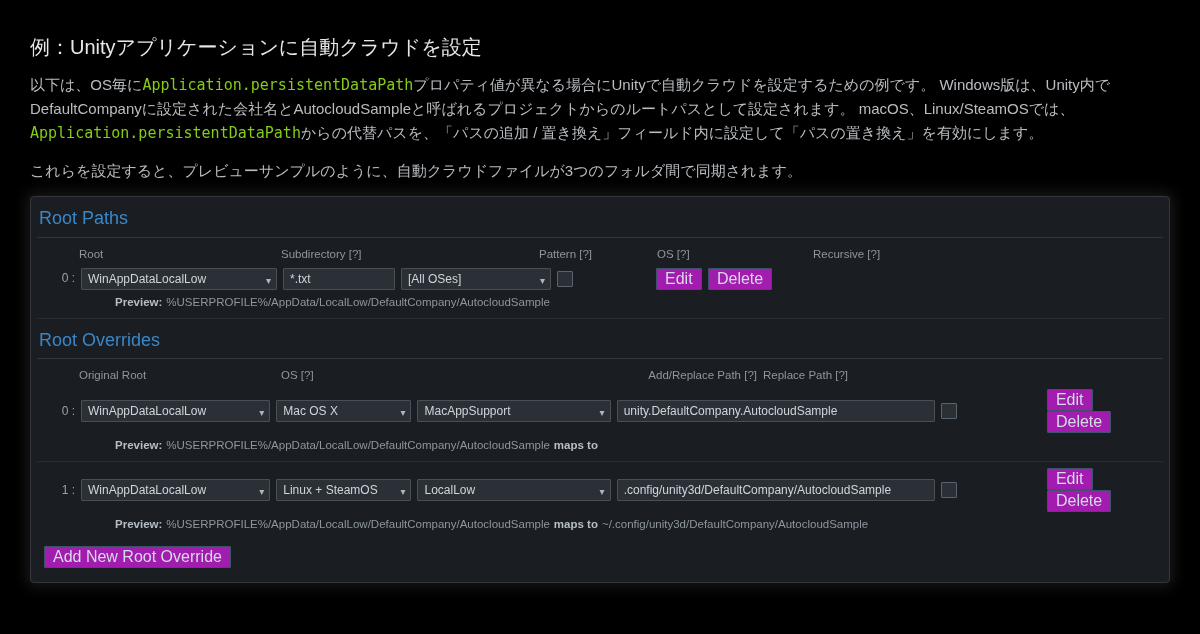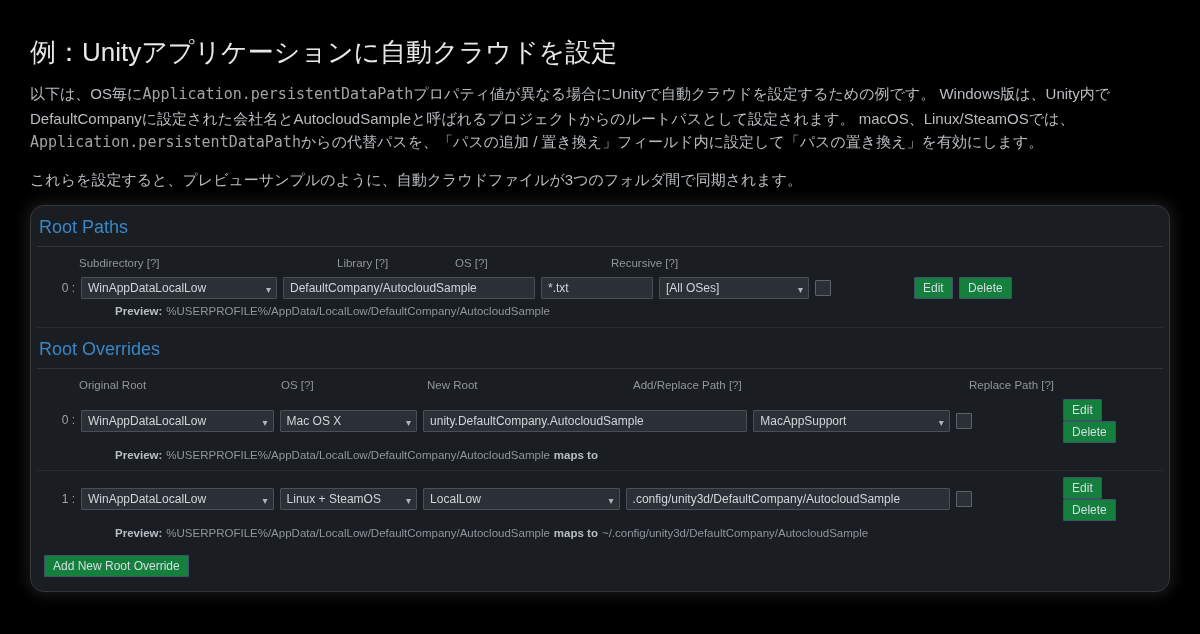--- a/index.html
+++ b/index.html
@@ -9,41 +9,41 @@
     color: #cfd1d3;
     font-family: "Helvetica Neue", Arial, "Hiragino Kaku Gothic ProN", "Meiryo", sans-serif;
     font-size: 15px;
     line-height: 1.55;
     width: 1200px;
   }
   .page {
     padding: 24px 30px 30px 30px;
   }
   h2.heading {
-    font-size: 26px;
+    font-size: 20px;
     font-weight: 400;
     color: #e6e8ea;
     margin: 8px 0 10px 0;
   }
   p.body-text {
     margin: 0 0 14px 0;
     color: #b9bdc1;
     font-size: 15px;
   }
   code.inline {
     font-family: Consolas, Menlo, monospace;
-    color: #a3a3a3;
+    color: #84cc16;
     font-size: 15px;
   }
   
   .panel {
     margin-top: 8px;
     background: #1a1d22;
     border: 1px solid #32373d;
-    border-radius: 14px;
+    border-radius: 4px;
     padding: 6px 6px 12px 6px;
     box-shadow: 0 0 14px 4px rgba(200,200,210,0.12);
     font-family: Verdana, Arial, sans-serif;
     font-size: 12px;
     color: #a9b0b8;
   }
   .section-title {
     color: #3a87c7;
     font-size: 18px;
     font-weight: 400;
@@ -97,24 +97,24 @@
     color: #aeb5bc;
   }
   .chk {
     width: 14px; height: 14px;
     background: #2b3036;
     border: 1px solid #5a626b;
     display: inline-block;
     border-radius: 1px;
   }
   .btn {
-    background: #15803d;
+    background: #a21caf;
     border: 1px solid #3e5369;
     color: #d5dde4;
-    font-size: 12px;
+    font-size: 16px;
     height: 22px;
     line-height: 20px;
     padding: 0 8px;
     cursor: pointer;
     border-radius: 1px;
     margin-left: 3px;
   }
   .preview-row {
     padding: 2px 0 6px 42px;
     color: #8e969e;
@@ -130,55 +130,53 @@
   .rp-root   { width: 196px; }
   .rp-sub    { width: 252px; }
   .rp-pat    { width: 112px; }
   .rp-os     { width: 150px; }
   .rp-rec    { width: 80px; display:flex; align-items:center;}
   .rp-btns   { margin-left: 10px; }
 
   .ro-oroot  { width: 196px; }
   .ro-os     { width: 140px; }
   .ro-nroot  { width: 200px; }
-  .ro-path   { width: 330px; }
+  .ro-path   { width: 330px; text-align: right; }
   .ro-repl   { width: 100px; display:flex; align-items:center;text-align:right;}
   .ro-btns   { margin-left: auto; padding-right: 4px; }
 </style>
 </head>
 <body>
 
 <div class="page">
   <h2 class="heading">例：Unityアプリケーションに自動クラウドを設定</h2>
 
   <p class="body-text">
     <span>以下は、OS毎に</span><code class="inline">Application.persistentDataPath</code><span>プロパティ値が異なる場合にUnityで自動クラウドを設定するための例です。 Windows版は、Unity内でDefaultCompanyに設定された会社名とAutocloudSampleと呼ばれるプロジェクトからのルートパスとして設定されます。 macOS、Linux/SteamOSでは、</span><code class="inline">Application.persistentDataPath</code><span>からの代替パスを、「パスの追加 / 置き換え」フィールド内に設定して「パスの置き換え」を有効にします。</span>
   </p>
 
   <p class="body-text">これらを設定すると、プレビューサンプルのように、自動クラウドファイルが3つのフォルダ間で同期されます。</p>
 
   <div class="panel">
 
     <div class="section-title">Root Paths</div>
 
     <div class="col-headers">
+      <div class="col rp-root">Root</div>
       <div class="col rp-sub">Subdirectory [?]</div>
-      <div class="col rp-pat">Library [?]</div>
+      <div class="col rp-pat">Pattern [?]</div>
       <div class="col rp-os">OS [?]</div>
       <div class="col rp-rec">Recursive [?]</div>
     </div>
 
     <div class="entry-row">
       <div class="index">0 :</div>
       <div class="field rp-root">
           <div class="select">WinAppDataLocalLow</div>
         </div>
-      <div class="field rp-sub">
-          <div class="input">DefaultCompany/AutocloudSample</div>
-        </div>
       <div class="field rp-pat">
           <div class="input">*.txt</div>
         </div>
       <div class="field rp-os">
           <div class="select">[All OSes]</div>
         </div>
       <div class="field rp-rec">
           <span class="chk"></span>
         </div>
       <div class="rp-btns">
@@ -191,38 +189,37 @@
       <b>Preview:</b>
       <span>%USERPROFILE%/AppData/LocalLow/DefaultCompany/AutocloudSample</span>
     </div>
 
 
     <div class="section-title" style="margin-top:6px;">Root Overrides</div>
 
     <div class="col-headers">
       <div class="col ro-oroot">Original Root</div>
       <div class="col ro-os">OS [?]</div>
-      <div class="col ro-nroot">New Root</div>
       <div class="col ro-path">Add/Replace Path [?]</div>
       <div class="col ro-repl">Replace Path [?]</div>
     </div>
 
     <div class="entry-row">
       <div class="index">0 :</div>
       <div class="field ro-oroot">
           <div class="select">WinAppDataLocalLow</div>
         </div>
       <div class="field ro-os">
           <div class="select">Mac OS X</div>
         </div>
+      <div class="field ro-nroot">
+          <div class="select">MacAppSupport</div>
+        </div>
       <div class="field ro-path">
           <div class="input">unity.DefaultCompany.AutocloudSample</div>
-        </div>
-      <div class="field ro-nroot">
-          <div class="select">MacAppSupport</div>
         </div>
       <div class="field ro-repl">
           <span class="chk"></span>
         </div>
       <div class="ro-btns">
         <button class="btn">Edit</button>
         <button class="btn">Delete</button>
       </div>
     </div>
     <div class="preview-row">

